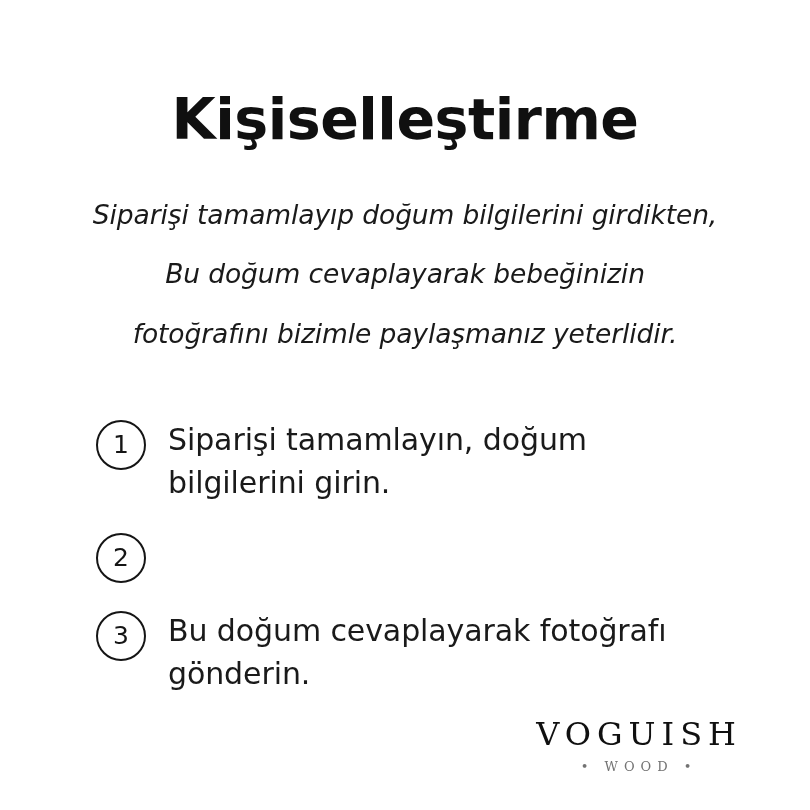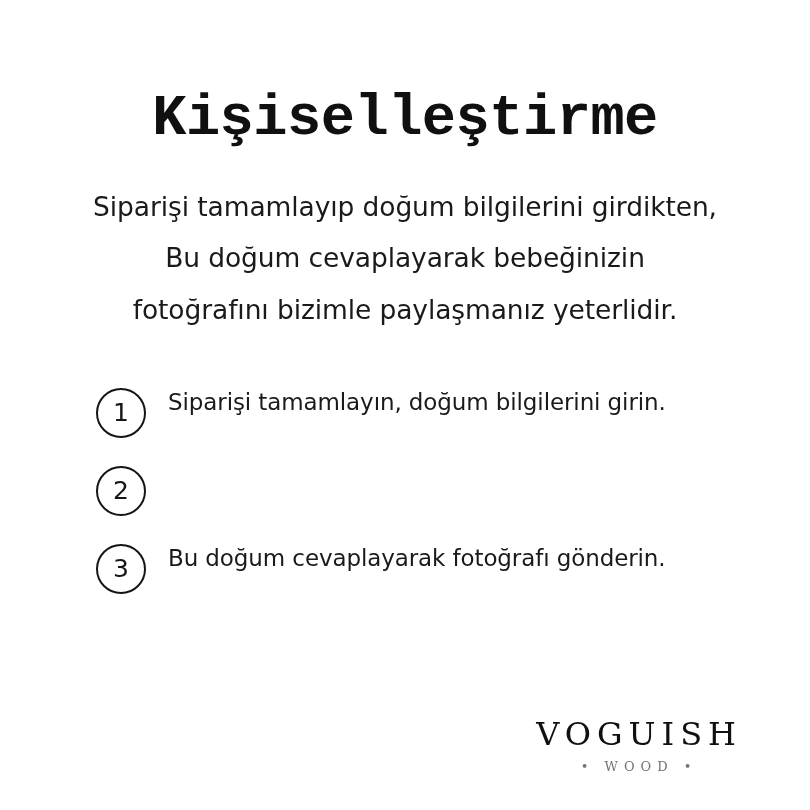--- a/index.html
+++ b/index.html
@@ -24,33 +24,33 @@
     flex-direction: column;
   }
   .title {
     text-align: center;
     font-size: 57px;
     font-weight: bold;
     letter-spacing: -0.5px;
     line-height: 1.1;
     margin: 18px 0 26px 0;
     color: #101010;
-    font-family: Liberation Mono, monospace;
   }
   .intro {
     text-align: center;
     font-size: 26.5px;
     line-height: 1.65;
     color: #1a1a1a;
     margin: 0 auto;
     max-width: 660px;
     letter-spacing: -0.1px;
   }
   .intro p {
-    margin: 8px;
+    margin: 16px;
+    font-style: italic;
   }
   .steps {
     margin-top: 46px;
     padding-left: 36px;
     display: flex;
     flex-direction: column;
     gap: 26px;
   }
   .step {
     display: flex;
@@ -66,21 +66,21 @@
     display: flex;
     align-items: center;
     justify-content: center;
     font-size: 25px;
     line-height: 1;
     color: #151515;
     box-sizing: border-box;
     margin-top: 2px;
   }
   .step-text {
-    font-size: 23px;
+    font-size: 30px;
     line-height: 1.45;
     max-width: 560px;
     color: #1a1a1a;
     letter-spacing: -0.1px;
   }
   .brand {
     position: absolute;
     right: 68px;
     bottom: 36px;
     text-align: center;

